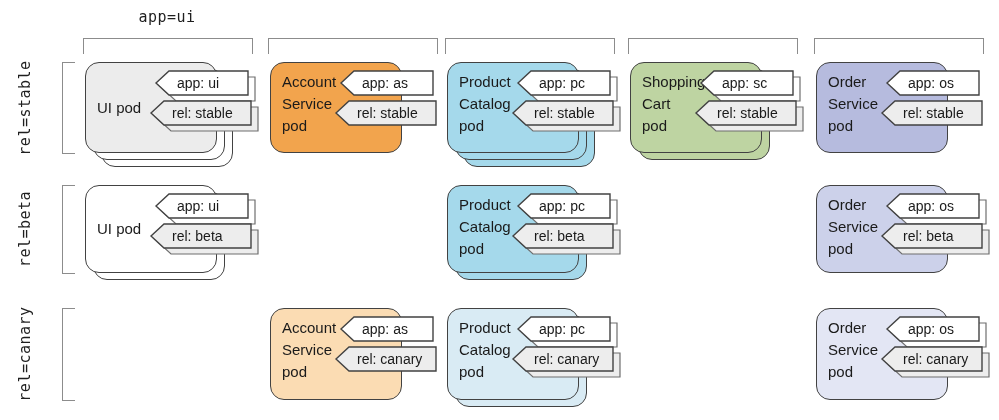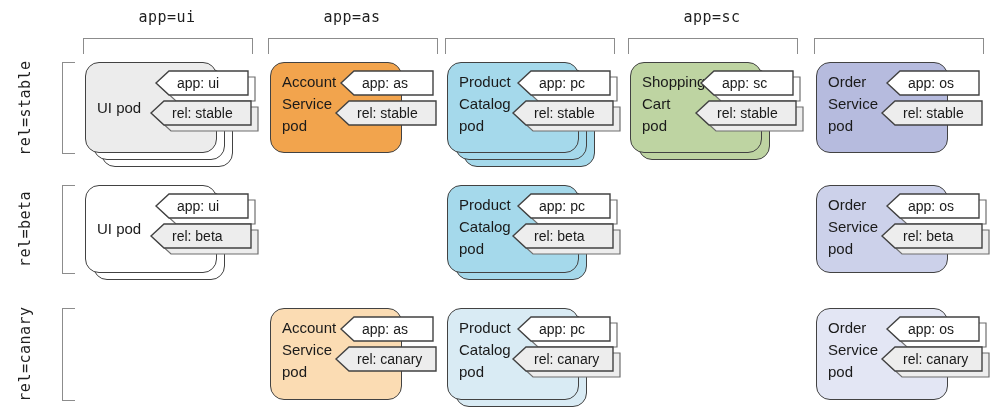--- a/index.html
+++ b/index.html
@@ -34,24 +34,22 @@
   }
   .tag-svg{position:absolute;overflow:visible;}
   .tag-text{font-family:"Liberation Sans",sans-serif;font-size:14px;fill:#1a1a1a;}
 </style>
 </head>
 <body>
 
 <div id="stage">
     <div class="col-header" style="left: 83px;">app=ui</div>
     <div class="col-bracket" style="left: 83px;"></div>
-    <div class="col-header" style="left: 268px;">app=as</div>
     <div class="col-bracket" style="left: 268px;"></div>
     <div class="col-bracket" style="left: 445px;"></div>
-    <div class="col-header" style="left: 628px;">app=sc</div>
     <div class="col-bracket" style="left: 628px;"></div>
     <div class="col-bracket" style="left: 814px;"></div>
     <div class="row-bracket" style="top: 62px; height: 90px;"></div>
     <div class="row-label" style="left: -44px; top: 97.5px;">rel=stable</div>
     <div class="row-bracket" style="top: 185px; height: 87px;"></div>
     <div class="row-label" style="left: -44px; top: 219px;">rel=beta</div>
     <div class="row-bracket" style="top: 308px; height: 91px;"></div>
     <div class="row-label" style="left: -44px; top: 344px;">rel=canary</div>
     <div class="pod-group" style="left: 85px; top: 62px; width: 185px; height: 113px;">
       <div class="pod-layer" style="left: 16px; top: 14px; width: 132px; height: 91px; background: rgb(255, 255, 255);"></div>

